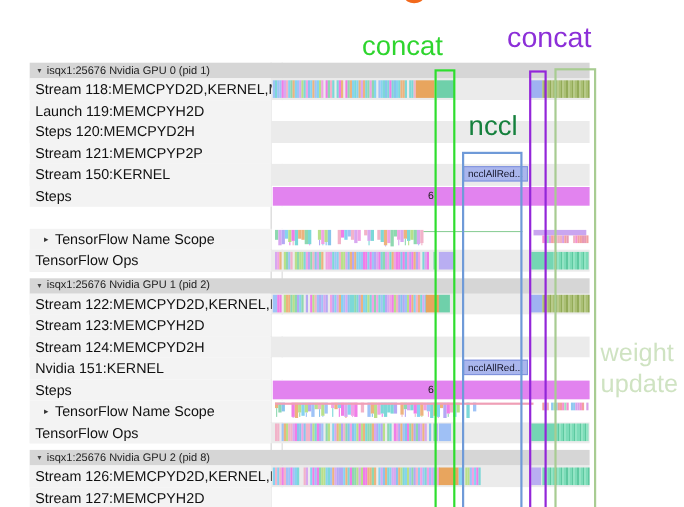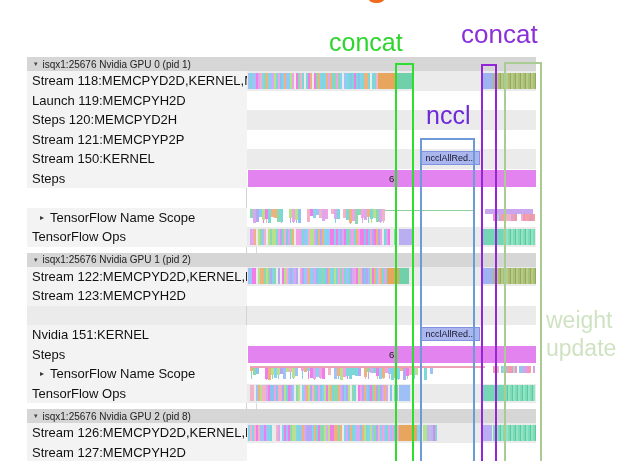--- a/index.html
+++ b/index.html
@@ -391,20 +391,23 @@
         <div class="seg" style="left: 246px; width: 43px; top: 1.5px; height: 16px; background: repeating-linear-gradient(90deg, rgb(170, 191, 116) 0px, rgb(170, 191, 116) 2px, rgb(147, 171, 88) 2px, rgb(147, 171, 88) 3px, rgb(184, 202, 138) 3px, rgb(184, 202, 138) 5px);"></div>
       </div>
     </div>
     <div class="row w">
       <div class="label-cell">
         <span>Stream 123:MEMCPYH2D</span>
       </div>
       <div class="track"></div>
     </div>
     <div class="row g">
+      <div class="label-cell">
+        <span>Stream 124:MEMCPYD2H</span>
+      </div>
       <div class="track"></div>
     </div>
     <div class="row w">
       <div class="label-cell">
         <span>Nvidia 151:KERNEL</span>
       </div>
       <div class="track">
         <div class="nccl-box" style="left: 174px; width: 59px;">ncclAllRed...</div>
       </div>
     </div>
@@ -705,18 +708,18 @@
     <div class="ann-rect" style="left: 504px; top: 62px; width: 38px; height: 405px; border: 2px solid rgb(168, 204, 146); box-sizing: border-box;"></div>
     <div class="ann-rect" style="left: 420px; top: 138px; width: 55px; height: 330px; border: 2px solid rgb(111, 154, 216); box-sizing: border-box;"></div>
   </div>
 
 <div class="orange-glyph" id="orangeGlyph" style="background: rgb(242, 105, 28);"></div>
 
 <div class="ann-text" style="left:329px;top:28px;font-size:25px;color:#2ed52e;">concat</div>
 
 <div class="ann-text" style="left:461px;top:19px;font-size:26px;color:#8c2fd8;">concat</div>
 
-<div class="ann-text" style="left:426px;top:101px;font-size:25px;color:#6d28d9;">nccl</div>
+<div class="ann-text" style="left:426px;top:101px;font-size:25px;color:#15803d;">nccl</div>
 
 <div class="ann-text" style="left:546px;top:306px;font-size:23px;line-height:28px;color:#cfe3c2;">
   <div>weight</div>
   <div>update</div>
 </div>
 
 </body></html>

